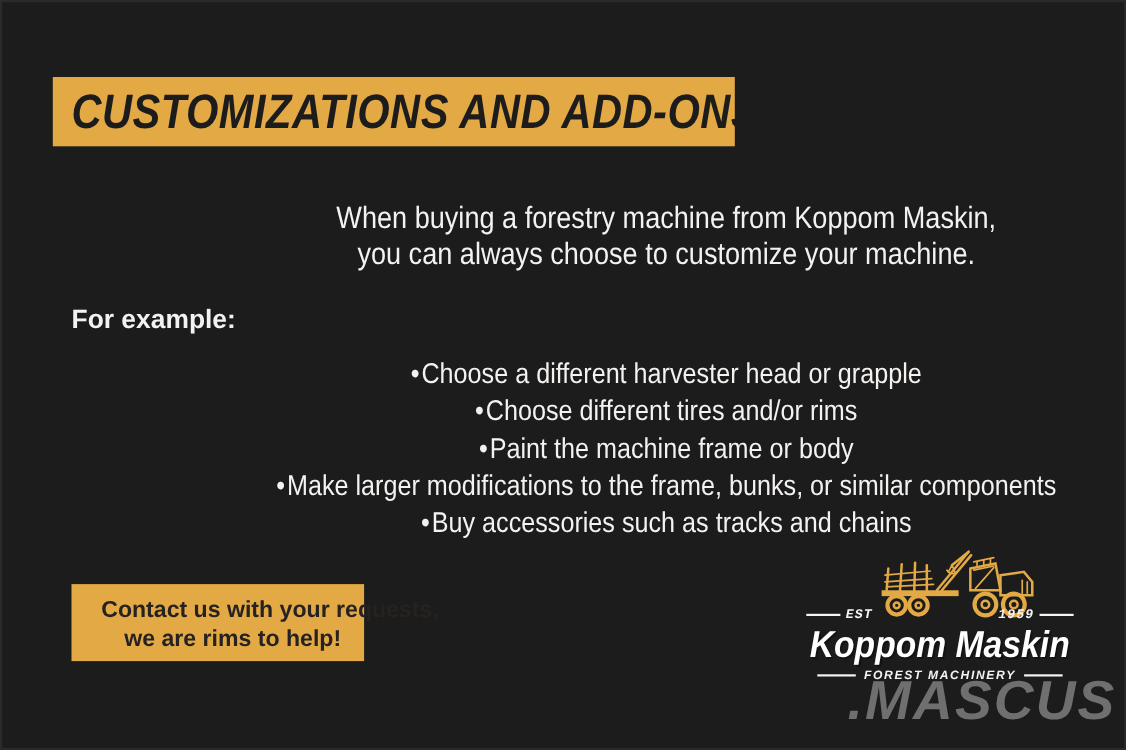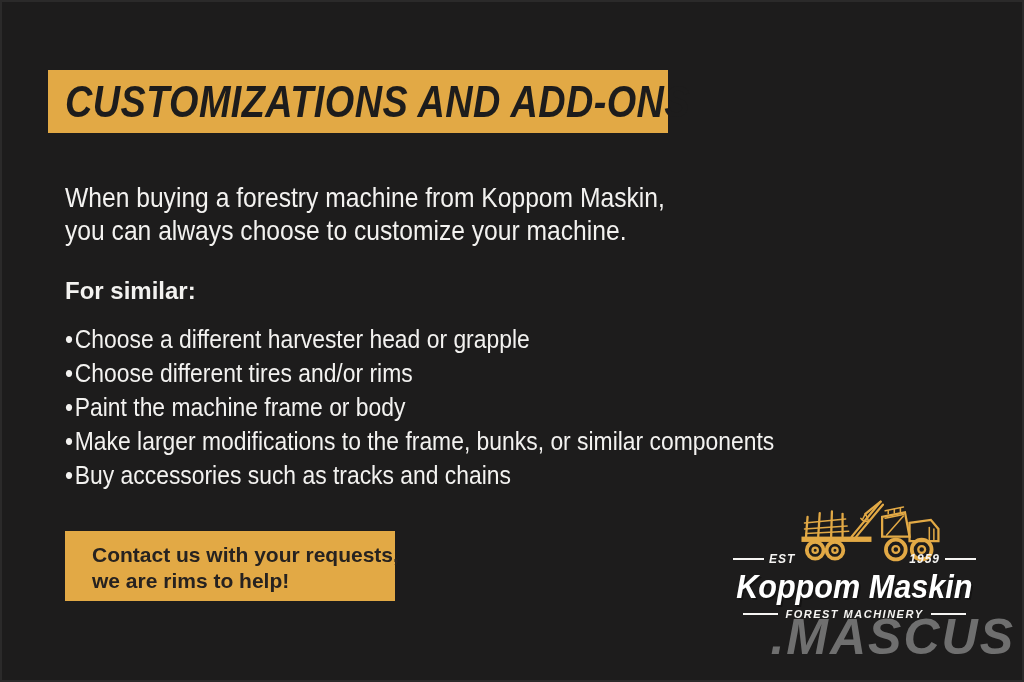--- a/index.html
+++ b/index.html
@@ -4,20 +4,21 @@
 <style>
   html, body { margin: 0; padding: 0; background: #000; }
   .canvas {
     position: relative;
     width: 1024px;
     height: 682px;
     background: #1d1c1c;
     overflow: hidden;
     font-family: "Liberation Sans", sans-serif;
     box-shadow: inset 0 0 0 2px #2b2a2a;
+    text-align: center;
   }
   
   .banner {
     position: absolute;
     left: 48px; top: 70px;
     width: 620px; height: 63px;
     background: #e2a945;
     display: flex;
     align-items: center;
     padding-left: 17px;
@@ -68,21 +69,21 @@
   }
   .bullets li {
     line-height: 34px;
     white-space: nowrap;
   }
   .bullet-marker { margin-right: 2px; }
   
   .contact-box {
     position: absolute;
     left: 65px; top: 531px;
-    width: 330px; height: 70px;
+    width: 266px; height: 70px;
     background: #e2a945;
     color: #262220;
     font-size: 21px;
     font-weight: bold;
     line-height: 26px;
     padding: 11px 0 0 27px;
     box-sizing: border-box;
   }
   .contact-box div { white-space: nowrap; }
   
@@ -107,20 +108,21 @@
   .machine-art .hub { stroke: #e2a945; fill: none; stroke-width: 3; }
   .est-row {
     width: 100%;
     display: flex;
     align-items: center;
     color: #f5f4f2;
     font-size: 12px;
     font-weight: bold;
     font-style: italic;
     letter-spacing: 1px;
+    font-family: Liberation Mono, monospace;
   }
   .est-row .rule { height: 2px; background: #f5f4f2; flex: 1; }
   .est-row .spacer { width: 104px; }
   .est-label { margin: 0 5px; }
   .logo-name {
     color: #ffffff;
     font-size: 34px;
     font-weight: bold;
     font-style: italic;
     white-space: nowrap;
@@ -160,21 +162,21 @@
 
   <div class="banner">
     <span class="banner-title">CUSTOMIZATIONS AND ADD-ONS</span>
   </div>
 
   <div class="intro">
     <div>When buying a forestry machine from Koppom Maskin,</div>
     <div>you can always choose to customize your machine.</div>
   </div>
 
-  <div class="example-heading">For similar:</div>
+  <div class="example-heading">For example:</div>
 
   <ul class="bullets">
     <li>
       <span class="bullet-marker">•</span><span>Choose a different harvester head or grapple</span>
     </li>
     <li>
       <span class="bullet-marker">•</span><span>Choose different tires and/or rims</span>
     </li>
     <li>
       <span class="bullet-marker">•</span><span>Paint the machine frame or body</span>

